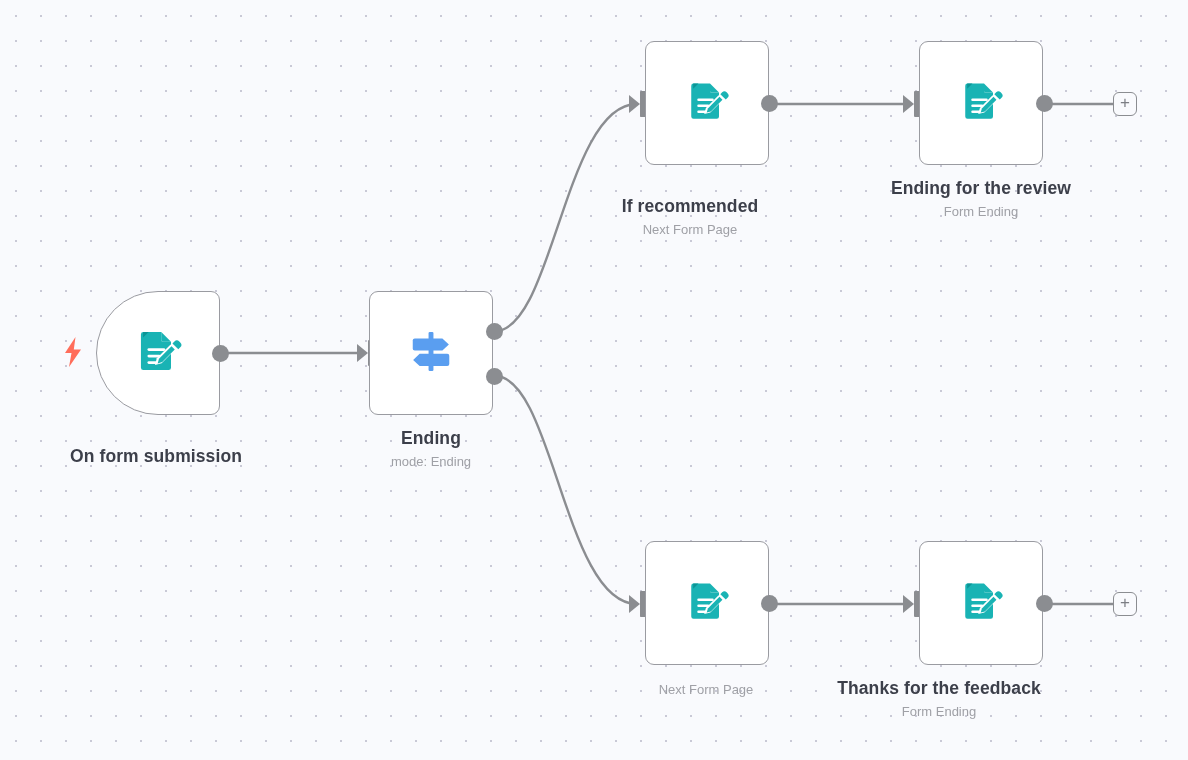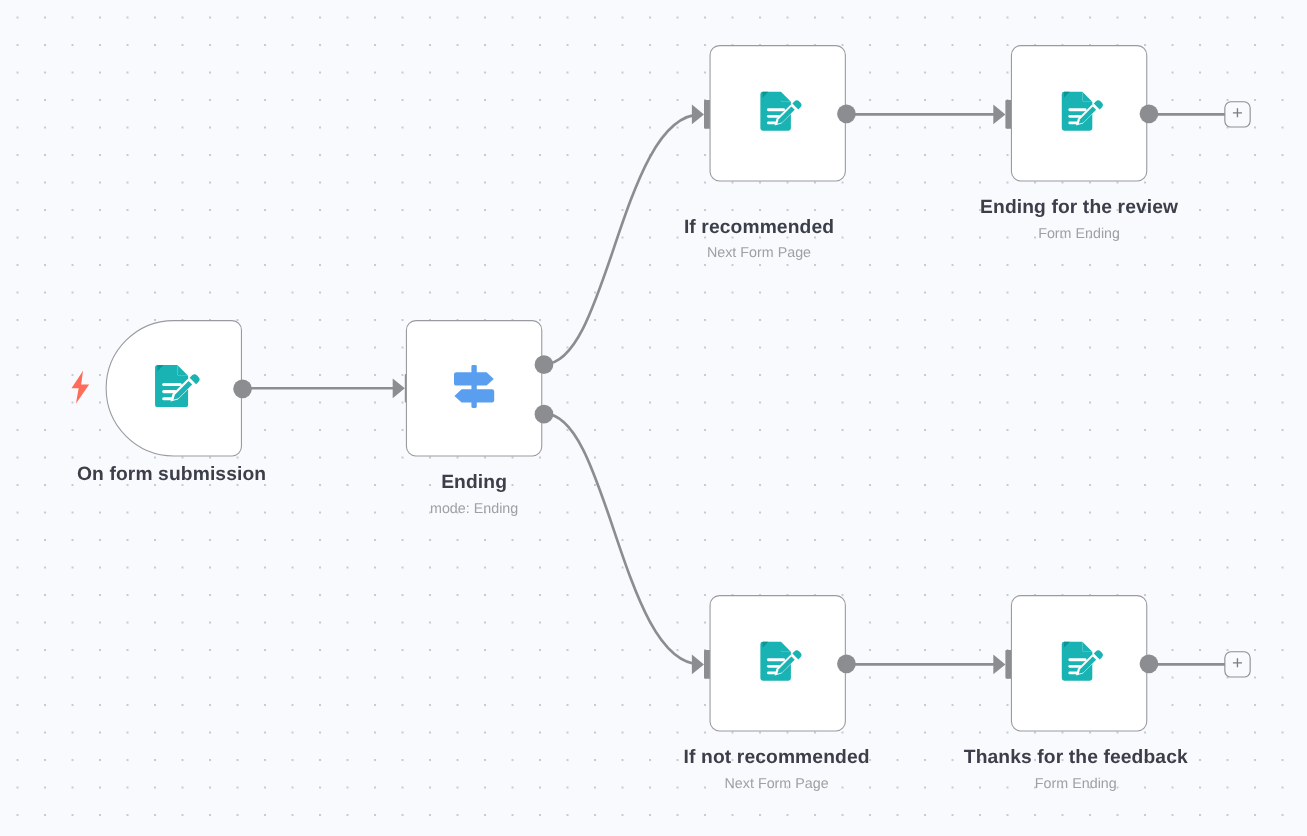--- a/index.html
+++ b/index.html
@@ -179,21 +179,21 @@
       <path d="M13.6 6 l0 7 l7 -7 z" fill="#0b9596"></path>
       <rect x="19" y="26" width="22" height="3.4" rx="1.7" fill="#ffffff"></rect>
       <rect x="19" y="34" width="16" height="3.4" rx="1.7" fill="#ffffff"></rect>
       <rect x="19" y="42" width="13" height="3.4" rx="1.7" fill="#ffffff"></rect>
       <path d="M47.5 21.5 l6 6 l-17 17 l-8.2 2.2 l2.2 -8.2 z" fill="#ffffff"></path>
       <path d="M48.6 23.8 l4.0 4.0 l-15.4 15.4 l-5.6 1.6 l1.6 -5.6 z" fill="#19b3b4"></path>
       <path d="M52.2 17.8 a4.2 4.2 0 0 1 6 0 l1.2 1.2 a4.2 4.2 0 0 1 0 6 l-2.4 2.4 l-7.2 -7.2 z" fill="#19b3b4"></path>
     </svg>
   </div>
   <div class="out-dot" style="left:212px; top:345px;"></div>
-  <div class="label-group" style="left:156px; top:419px;">
+  <div class="label-group" style="left:156px; top:445px;">
     <div class="node-title">On form submission</div>
   </div>
 
   <div class="node" style="left:369px; top:291px; width:124px; height:124px;">
     <svg class="node-icon" viewBox="0 0 64 64">
       <rect x="29" y="6" width="6" height="48" rx="1.5" fill="#5a9ef0"></rect>
       <path d="M12 14 h34 l8 7.5 l-8 7.5 h-34 a2.5 2.5 0 0 1 -2.5 -2.5 v-10 a2.5 2.5 0 0 1 2.5 -2.5 z" fill="#5a9ef0"></path>
       <path d="M52 33 h-34 l-8 7.5 l8 7.5 h34 a2.5 2.5 0 0 0 2.5 -2.5 v-10 a2.5 2.5 0 0 0 -2.5 -2.5 z" fill="#5a9ef0"></path>
     </svg>
   </div>
@@ -251,37 +251,36 @@
       <rect x="19" y="26" width="22" height="3.4" rx="1.7" fill="#ffffff"></rect>
       <rect x="19" y="34" width="16" height="3.4" rx="1.7" fill="#ffffff"></rect>
       <rect x="19" y="42" width="13" height="3.4" rx="1.7" fill="#ffffff"></rect>
       <path d="M47.5 21.5 l6 6 l-17 17 l-8.2 2.2 l2.2 -8.2 z" fill="#ffffff"></path>
       <path d="M48.6 23.8 l4.0 4.0 l-15.4 15.4 l-5.6 1.6 l1.6 -5.6 z" fill="#19b3b4"></path>
       <path d="M52.2 17.8 a4.2 4.2 0 0 1 6 0 l1.2 1.2 a4.2 4.2 0 0 1 0 6 l-2.4 2.4 l-7.2 -7.2 z" fill="#19b3b4"></path>
     </svg>
   </div>
   <div class="out-dot" style="left:761px; top:595px;"></div>
   <div class="label-group" style="left:706px; top:677px;">
-    <div class="node-title">If not recommended</div>
     <div class="node-subtitle">Next Form Page</div>
   </div>
 
   <div class="node" style="left:919px; top:541px; width:124px; height:124px;">
     <svg class="node-icon small" viewBox="0 0 64 64">
       <path d="M14 6 h22 v10 a2 2 0 0 0 2 2 h10 v32 a3 3 0 0 1 -3 3 h-31 a3 3 0 0 1 -3 -3 v-41 a3 3 0 0 1 3 -3 z" fill="#19b3b4"></path>
       <path d="M36 6 l12 12 h-10 a2 2 0 0 1 -2 -2 z" fill="#19b3b4"></path>
       <path d="M13.6 6 l0 7 l7 -7 z" fill="#0b9596"></path>
       <rect x="19" y="26" width="22" height="3.4" rx="1.7" fill="#ffffff"></rect>
       <rect x="19" y="34" width="16" height="3.4" rx="1.7" fill="#ffffff"></rect>
       <rect x="19" y="42" width="13" height="3.4" rx="1.7" fill="#ffffff"></rect>
       <path d="M47.5 21.5 l6 6 l-17 17 l-8.2 2.2 l2.2 -8.2 z" fill="#ffffff"></path>
       <path d="M48.6 23.8 l4.0 4.0 l-15.4 15.4 l-5.6 1.6 l1.6 -5.6 z" fill="#19b3b4"></path>
       <path d="M52.2 17.8 a4.2 4.2 0 0 1 6 0 l1.2 1.2 a4.2 4.2 0 0 1 0 6 l-2.4 2.4 l-7.2 -7.2 z" fill="#19b3b4"></path>
     </svg>
   </div>
   <div class="out-dot" style="left:1036px; top:595px;"></div>
-  <div class="label-group" style="left:978px; top:677px;">
+  <div class="label-group" style="left:939px; top:677px;">
     <div class="node-title">Thanks for the feedback</div>
     <div class="node-subtitle">Form Ending</div>
   </div>
   <div class="plus-btn" style="left:1113px; top:592px;">+</div>
 
 </div>
 
 </body></html>

